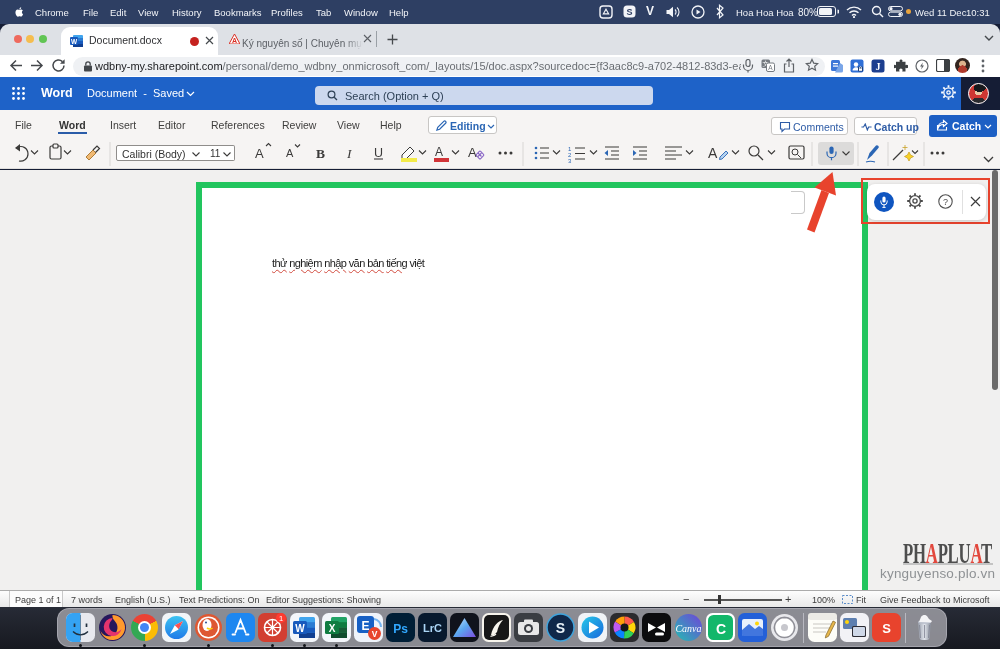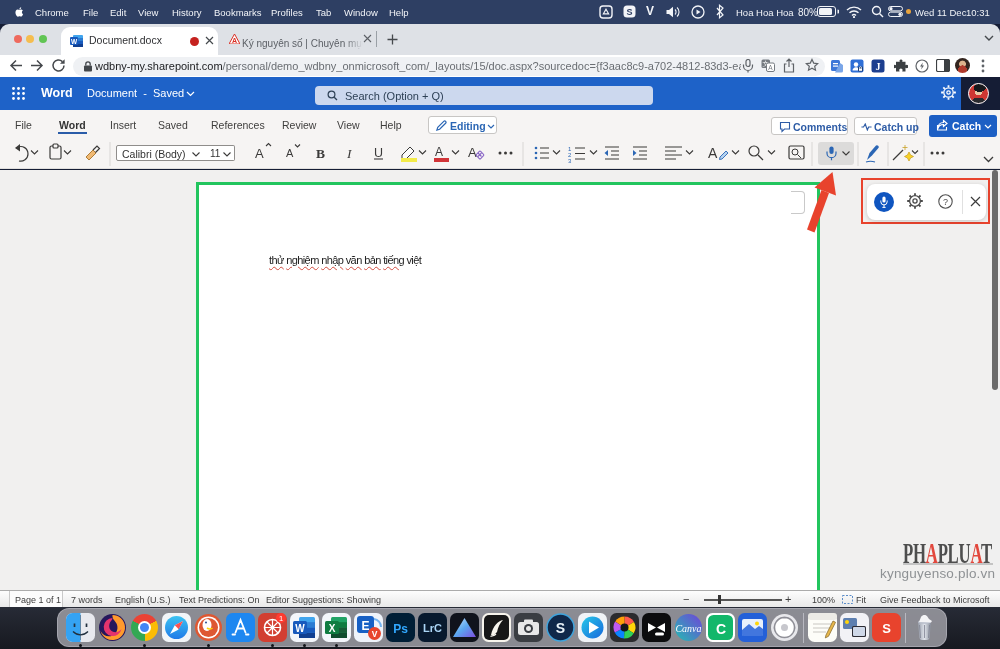--- a/index.html
+++ b/index.html
@@ -15,21 +15,21 @@
 #navbar{position:absolute;left:0;top:55px;width:1000px;height:22px;background:#fff}
 #omnibox{position:absolute;left:73px;top:56.5px;width:752px;height:19px;background:#eff1f4;border-radius:10px;font-size:11px;color:#202124;white-space:nowrap;overflow:hidden}
 
 #wordbar{position:absolute;left:0;top:77px;width:961px;height:32.5px;background:#1e62c8;color:#fff}
 #searchpill{position:absolute;left:315px;top:86px;width:338px;height:18.5px;background:#ccd8ee;border-radius:4px;color:#2e4156;font-size:11px}
 #ribbon{position:absolute;left:0;top:109.5px;width:1000px;height:29.5px;background:#f6f4f3;font-size:10.5px;color:#3f3e3d}
 .rtab{position:absolute;top:9px}
 #toolbar{position:absolute;left:0;top:139px;width:1000px;height:30px;background:#f6f4f3;border-bottom:1px solid #e1dfdd}
 
 #canvas{position:absolute;left:0;top:170px;width:1000px;height:420px;background:#f1f0ef;overflow:hidden}
-#page{position:absolute;left:196px;top:11.5px;width:624px;height:420px;background:#fff;border:3px solid #22c55e}
+#page{position:absolute;left:196px;top:11.5px;width:672px;height:420px;background:#fff;border:6px solid #22c55e}
 #doctext{position:absolute;left:70px;top:69px;font-size:11px;color:#1c1c1c;letter-spacing:-0.6px}
 .sq{text-decoration:underline wavy #d24b3f;text-decoration-thickness:1px;text-underline-offset:1.5px}
 
 #statusbar{position:absolute;left:0;top:590px;width:1000px;height:17px;background:linear-gradient(#fdfdfd,#e9e9e9);border-top:1px solid #ababab;font-size:9px;color:#3c3c3c}
 #statusbar span{position:absolute;top:4px;white-space:nowrap}
 
 #desktop{position:absolute;left:0;top:607px;width:1000px;height:42px;background:linear-gradient(#272b36,#171920)}
 #dock{position:absolute;left:57px;top:1px;width:890px;height:39px;background:rgba(157,157,165,0.85);border:1px solid rgba(200,200,208,0.45);border-radius:12px;display:flex;align-items:center;justify-content:center;gap:3px;padding:0 4px}
 .dw{position:relative;width:29px;height:29px;flex:0 0 auto}
 .dw svg{display:block}
@@ -248,40 +248,40 @@
       <path stroke="#2e4156" stroke-width="1.3" d="M7.2 7.2L10 10"></path>
     </svg>
   <span class="abs" style="left:30px;top:3.5px">Search (Option + Q)</span>
 </div>
 
 <div id="ribbon">
   <span class="rtab" style="left:15px">File</span>
   <span class="rtab" style="left:59px;font-weight:bold;color:#333">Word</span>
   <div class="abs" style="left:58px;top:22px;width:29px;height:2.5px;background:#2a5ca8"></div>
   <span class="rtab" style="left:110px">Insert</span>
-  <span class="rtab" style="left:158px">Saved</span>
+  <span class="rtab" style="left:158px">Editor</span>
   <span class="rtab" style="left:211px">References</span>
   <span class="rtab" style="left:282px">Review</span>
   <span class="rtab" style="left:337px">View</span>
   <span class="rtab" style="left:380px">Help</span>
   <div class="abs" style="left:428px;top:6px;width:69px;height:18px;background:#fff;border:1px solid #c8c6c4;border-radius:3px">
     <svg class="abs" style="left:6px;top:3px" width="12" height="12" viewBox="0 0 13 13">
         <path fill="none" stroke="#2b66b4" stroke-width="1.3" d="M2 11l1-3 6.5-6.5a1.4 1.4 0 0 1 2 2L5 10z"></path>
       </svg>
     <span class="abs" style="left:21px;top:3px;color:#2b66b4;font-weight:bold;font-size:10.5px;white-space:nowrap">Editing</span>
     <svg class="abs" style="left:57.5px;top:7px" width="8" height="5" viewBox="0 0 8 5">
         <path fill="none" stroke="#2b66b4" stroke-width="1.2" d="M1 1l3 3 3-3"></path>
       </svg>
   </div>
 
   <div class="abs" style="left:771px;top:7px;width:77px;height:18px;background:#fff;border:1px solid #c8c6c4;border-radius:3px">
     <svg class="abs" style="left:7px;top:3px" width="12" height="12" viewBox="0 0 12 12">
         <path fill="none" stroke="#2e5ca6" stroke-width="1.1" d="M1.5 1.5h9v6.5h-5L3 10.5V8h-1.5z"></path>
       </svg>
-    <span class="abs" style="left:21px;top:3px;color:#2e5ca6;font-weight:bold;font-size:10.5px;white-space:nowrap">Comments</span>
+    <span class="abs" style="left:21px;top:3px;color:#2e5ca6;font-weight:normal;font-size:10.5px;white-space:nowrap">Comments</span>
   </div>
   <div class="abs" style="left:854px;top:7px;width:63px;height:18px;background:#fff;border:1px solid #c8c6c4;border-radius:3px">
     <svg class="abs" style="left:6px;top:5px" width="11" height="8" viewBox="0 0 13 9">
         <path fill="none" stroke="#2e5ca6" stroke-width="1.4" d="M0.5 4.5h2.5L5 1l2.5 7L9 4.5h3.5"></path>
       </svg>
     <span class="abs" style="left:19px;top:3px;color:#2e5ca6;font-weight:bold;font-size:10.5px;white-space:nowrap">Catch up</span>
   </div>
   <div class="abs" style="left:929px;top:5px;width:68px;height:22px;background:#1d5fc4;border-radius:3px">
     <svg class="abs" style="left:7px;top:4.5px" width="13" height="13" viewBox="0 0 13 13">
         <path fill="none" stroke="#fff" stroke-width="1.2" d="M7.5 1.5L11 4.5 7.5 7.5V5.5C4 5.5 2.5 7.5 2 9.5 2 6 4 3.5 7.5 3.5z"></path>

